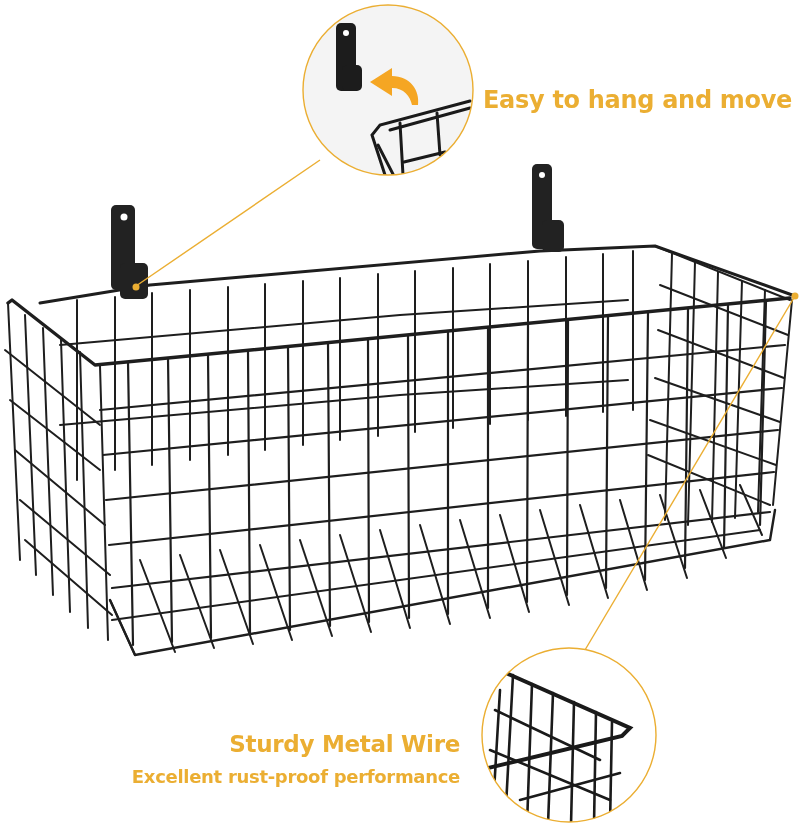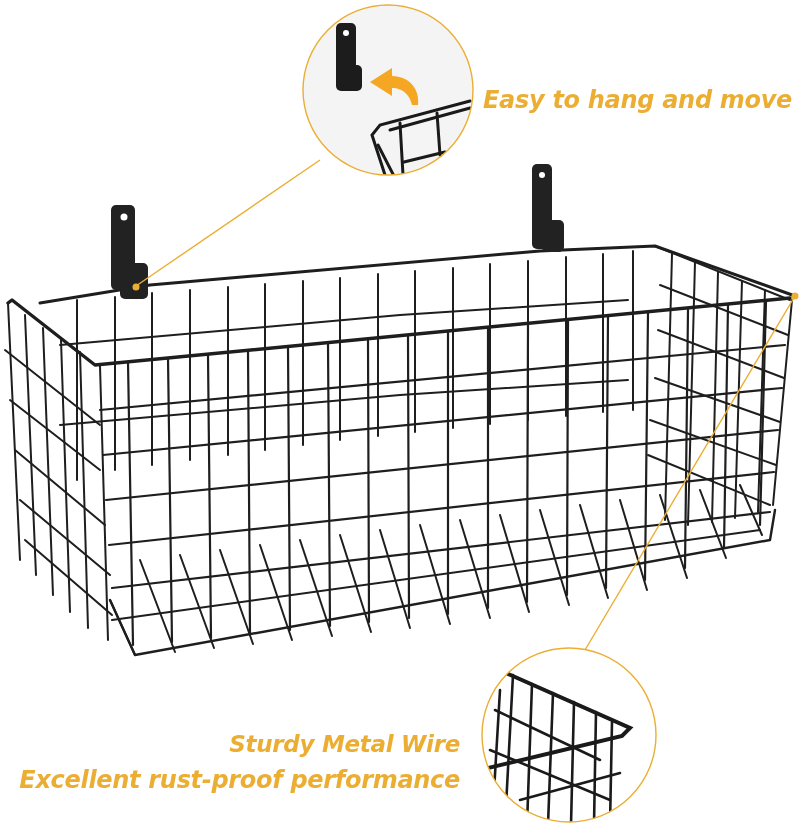--- a/index.html
+++ b/index.html
@@ -1,26 +1,26 @@
 <!DOCTYPE html>
 <html><head>
   <meta charset="utf-8">
   <style>
     html, body { margin: 0; padding: 0; background: #ffffff; }
     body { width: 800px; height: 825px; position: relative; overflow: hidden;
            font-family: "DejaVu Sans", "Liberation Sans", sans-serif; }
-    .stage { position: absolute; left: 0; top: 0; width: 800px; height: 649px; font-style: italic; }
+    .stage { position: absolute; left: 0; top: 0; width: 800px; height: 649px; }
     .feature-text {
       position: absolute; font-weight: bold; color: #ebae32;
       font-family: "DejaVu Sans", "Liberation Sans", sans-serif;
       letter-spacing: -0.3px; white-space: nowrap;
     }
     #label-hang { left: 483px; top: 86px; font-size: 24px; }
     #label-wire-1 { right: 340px; top: 731px; font-size: 23px; text-align: right; margin-left: 7px; }
-    #label-wire-2 { right: 340px; top: 766px; font-size: 24px; text-align: right; }
+    #label-wire-2 { right: 340px; top: 766px; font-size: 18px; text-align: right; }
   </style>
 </head>
 <body>
 
 <div class="stage">
   <svg width="800" height="825" viewBox="0 0 800 825" xmlns="http://www.w3.org/2000/svg">
     <defs>
       <clipPath id="clipTop">
           <circle cx="388" cy="90" r="85"></circle>
         </clipPath>

